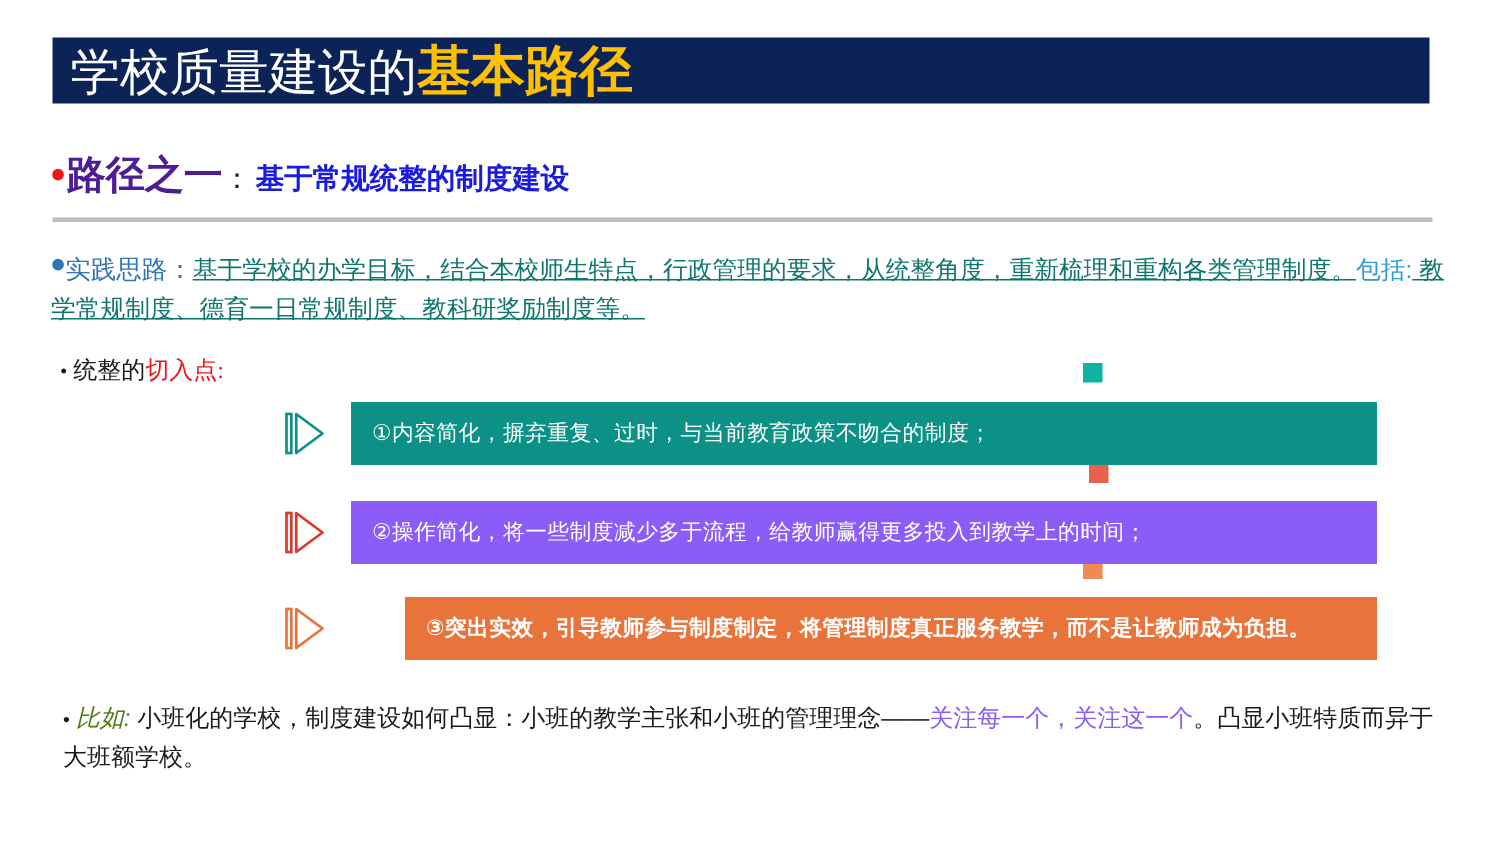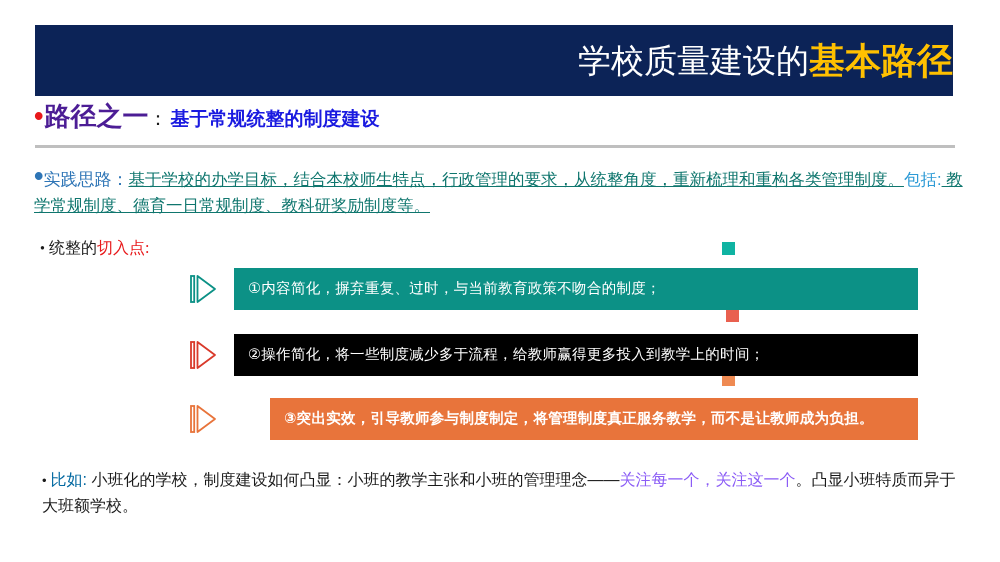--- a/index.html
+++ b/index.html
@@ -22,27 +22,26 @@
     height: 562px;
     background: #ffffff;
   }
 
   
   .title-bar {
     position: absolute;
     left: 35px;
     top: 25px;
     width: 918px;
-    height: 71px;
+    height: 44px;
     background: #0C2357;
     display: flex;
     align-items: center;
     box-sizing: border-box;
     padding-left: 12px;
-    justify-content: flex-end;
   }
   .title-main {
     font-size: 33px;
     line-height: 1;
     color: #FFFFFF;
     letter-spacing: 0px;
     white-space: nowrap;
   }
   .title-accent {
     font-size: 36px;
@@ -200,21 +199,21 @@
     top: 467px;
     width: 920px;
     font-size: 16px;
     line-height: 1.62;
     color: #1a1a1a;
   }
   .example .dot {
     font-size: 13px;
     margin-right: 4px;
   }
-  .ex-blue { color: #0369a1; }
+  .ex-blue { color: #4d7c0f; font-style: italic; }
   .ex-red  { color: #8b5cf6; }
 </style>
 </head>
 <body>
 
 <div class="slide">
 
   <div class="title-bar">
     <span class="title-main">学校质量建设的</span>
       <span class="title-accent">基本路径</span>
@@ -253,21 +252,21 @@
     </div>
   </div>
 
   <div class="bar-row row2">
     <span class="arrow-icon">
       <svg viewBox="0 0 30 34" width="30" height="34" xmlns="http://www.w3.org/2000/svg">
         <rect x="3" y="4" width="3.2" height="26" fill="none" stroke="#D93A2B" stroke-width="1.8"></rect>
         <path d="M9.5 4 L27 17 L9.5 30 Z" fill="none" stroke="#D93A2B" stroke-width="1.8" stroke-linejoin="round"></path>
       </svg>
     </span>
-    <div class="bar-body" style="background:#000000;text-align:right;">
+    <div class="bar-body" style="background:#8b5cf6;text-align:right;">
       <span>②操作简化，将一些制度减少多于流程，给教师赢得更多投入到教学上的时间；</span>
     </div>
   </div>
 
   <div class="bar-row row3">
     <span class="arrow-icon">
       <svg viewBox="0 0 30 34" width="30" height="34" xmlns="http://www.w3.org/2000/svg">
         <rect x="3" y="4" width="3.2" height="26" fill="none" stroke="#E8743B" stroke-width="1.8"></rect>
         <path d="M9.5 4 L27 17 L9.5 30 Z" fill="none" stroke="#E8743B" stroke-width="1.8" stroke-linejoin="round"></path>
       </svg>

